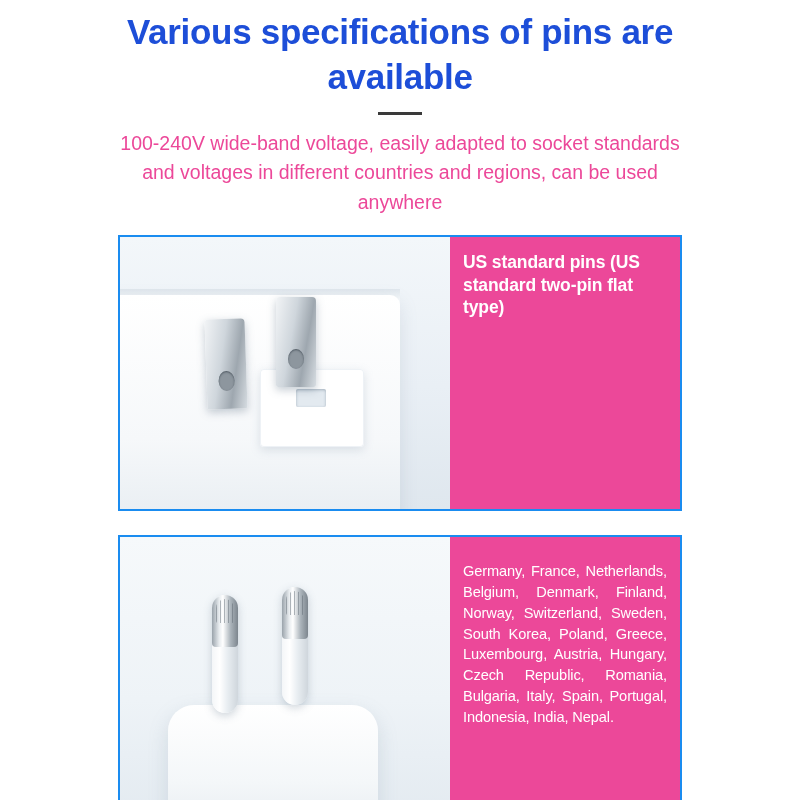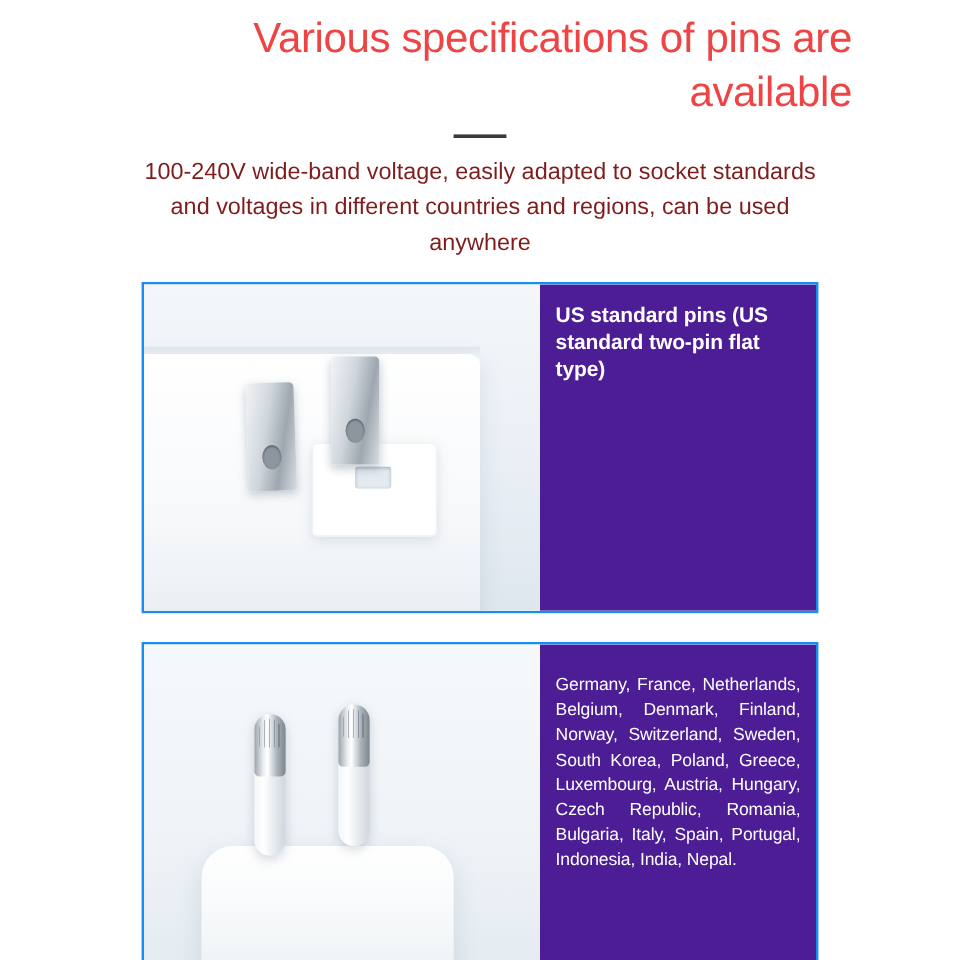--- a/index.html
+++ b/index.html
@@ -21,44 +21,43 @@
     box-sizing: border-box;
   }
 
   
   .header {
     padding-top: 10px;
     text-align: center;
   }
   .title {
     font-size: 35px;
-    font-weight: normal;
+    font-weight: bold;
     line-height: 1.28;
     letter-spacing: -0.3px;
-    color: #ef4444;
+    color: #1d4ed8;
     margin: 0 auto;
     width: 620px;
-    text-align: right;
   }
   .divider-wrap {
     margin-top: 12px;
     display: flex;
     justify-content: center;
   }
   .divider {
     width: 44px;
     height: 3px;
     background: #3a3a3a;
   }
   .subtitle {
     margin: 14px auto 0 auto;
     width: 560px;
     font-size: 19.5px;
     line-height: 1.52;
-    color: #7f1d1d;
+    color: #ec4899;
     text-align: center;
   }
 
   
   .cards {
     margin-top: 18px;
     padding: 0 118px 0 118px;
   }
   .card {
     display: flex;
@@ -74,21 +73,21 @@
   .card-photo {
     position: relative;
     width: 330px;
     height: 272px;
     overflow: hidden;
     background: #eef3f7;
     flex: 0 0 330px;
   }
   .card-info {
     flex: 1 1 auto;
-    background: #4c1d95;
+    background: #ec4899;
     color: #ffffff;
     padding: 14px 13px 10px 13px;
     box-sizing: border-box;
   }
   .card-info h3 {
     margin: 0;
     font-size: 17.5px;
     font-weight: bold;
     line-height: 1.27;
     letter-spacing: -0.1px;

